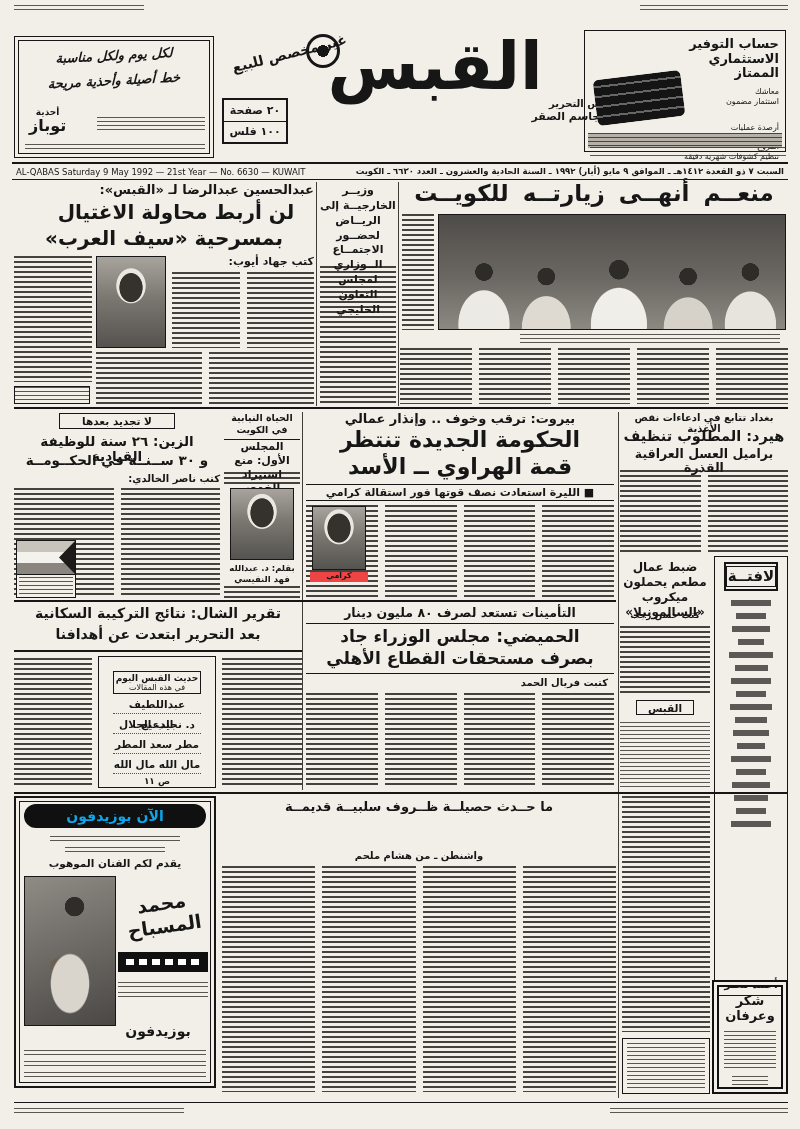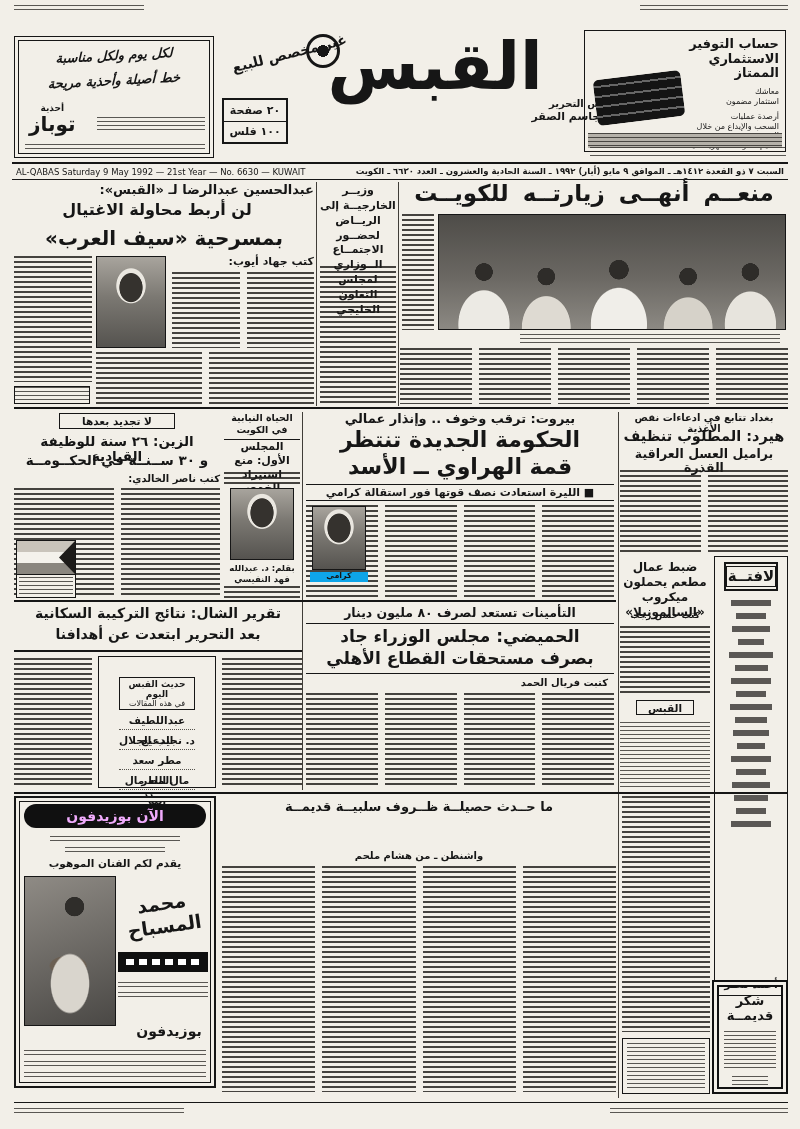--- a/index.html
+++ b/index.html
@@ -33,21 +33,21 @@
  radial-gradient(ellipse 12px 15px at 50% 34%,#35322e 94%,transparent),
  radial-gradient(ellipse 21px 25px at 50% 32%,#eae7e0 68%,transparent 72%),
  linear-gradient(180deg,#a8a49d 0%,#7b7872 45%,#55534f 100%)}
 .photo.stage{background:
  radial-gradient(circle 10px at 55% 20%,#2f2d2a 94%,transparent),
  radial-gradient(ellipse 30px 46px at 50% 72%,#d9d5cd 62%,transparent 66%),
  radial-gradient(ellipse 26px 14px at 48% 60%,#6b5f52 68%,transparent 74%),
  linear-gradient(160deg,#8f8b85,#4a4845)}
 .card{background:#141414;border-radius:6px;transform:rotate(-7deg);
  background-image:repeating-linear-gradient(0deg,transparent 0 8px,rgba(255,255,255,.35) 8px 10px)}
-.pill{background:#101010;color:#f0abfc;border-radius:13px}
+.pill{background:#101010;color:#0ea5e9;border-radius:13px}
 .wsq{height:6px;margin:7px 8px;background:repeating-linear-gradient(90deg,#fff 0 8px,transparent 8px 13px)}
 .pl{height:6px;margin:3.5px auto;background:#343230;opacity:.8}
 .flagband{height:34px;position:relative;border-bottom:1px solid #161616;
  background:linear-gradient(180deg,#c9c4bb 0 33%,#f4f2ec 33% 66%,#8a867f 66%)}
 .flagtri{position:absolute;right:0;top:0;width:16px;height:100%;background:#1d1b19;
  clip-path:polygon(100% 0,0 50%,100% 100%)}
 .emblem{border:3px solid #161616;border-radius:50%;
  background:radial-gradient(circle 6px at 50% 50%,#161616 95%,transparent)}
 .thanks{border:2px solid #111;box-shadow:inset 0 0 0 3px #f2efe8,inset 0 0 0 5px #111;
  padding:12px 8px 6px;display:flex;flex-direction:column}
@@ -63,21 +63,21 @@
 
   <div class="abs gf" style="left:14px;top:5px;width:130px;height:8px"></div>
   <div class="abs gf" style="left:640px;top:5px;width:148px;height:8px"></div>
 
   <div class="abs box" style="left:14px;top:36px;width:200px;height:122px;padding:3px">
     <div class="box" style="height:100%;border-width:1px;position:relative;padding:8px 6px 4px">
       <div class="b c" style="font-size:13px;font-style:italic;transform:skewY(-3deg);letter-spacing:1px">لكل يوم ولكل مناسبة</div>
       <div class="b c" style="font-size:13px;font-style:italic;transform:skewY(-3deg);letter-spacing:1px;margin-top:10px">خط أصيلة وأحذية مريحة</div>
       <div class="abs" style="left:10px;bottom:18px;text-align:center">
         <div class="b" style="font-size:9px">أحذية</div>
-        <div class="b" style="font-size:20px">توباز</div>
+        <div class="b" style="font-size:16px">توباز</div>
       </div>
       <div class="abs gf" style="left:78px;bottom:20px;width:108px;height:16px"></div>
       <div class="abs gf" style="left:6px;bottom:2px;width:180px;height:7px"></div>
     </div>
   </div>
 
   <div class="abs b" style="left:232px;top:46px;width:120px;height:36px;font-size:14px;transform:rotate(-14deg);text-align:center;letter-spacing:1px">غير مخصص للبيع</div>
   <div class="abs emblem" style="left:306px;top:34px;width:34px;height:34px"></div>
   <div class="abs b c" style="left:300px;top:24px;width:270px;height:96px;font-size:66px;line-height:1.3">القبس</div>
 
@@ -92,21 +92,21 @@
   </div>
 
   <div class="abs box" style="left:584px;top:30px;width:202px;height:122px">
     <div class="abs" style="right:6px;top:6px;width:102px;text-align:right">
       <div class="b" style="font-size:13px">حساب التوفير</div>
       <div class="b" style="font-size:13px">الاستثماري</div>
       <div class="b" style="font-size:13px">الممتاز</div>
     </div>
     <div class="abs" style="right:6px;top:56px;width:104px;text-align:right">
       <div style="font-size:8px;margin-bottom:1px">معاشك</div>
-      <div style="font-size:8px;margin-bottom:6px">استثمار مضمون</div>
+      <div style="font-size:8px;margin-bottom:17px">استثمار مضمون</div>
       <div style="font-size:8px;margin-bottom:1px">أرصدة عمليات</div>
       <div style="font-size:8px;margin-bottom:1px">السحب والإيداع من خلال الفروع</div>
       <div style="font-size:8px">تنظيم كشوفات شهرية دقيقة</div>
     </div>
     <div class="abs card" style="left:10px;top:44px;width:88px;height:46px"></div>
     <div class="abs gf" style="left:3px;bottom:3px;right:3px;height:15px;background-color:#b5b1a9"></div>
   </div>
   <div class="abs gf" style="left:590px;top:147px;width:196px;height:9px"></div>
 
   <div class="abs" style="left:12px;top:162px;width:776px;height:18px;border-top:2px solid #161616;border-bottom:1px solid #161616;display:flex;align-items:center;justify-content:space-between;padding:0 4px">
@@ -125,21 +125,21 @@
     <div class="g"></div>
     <div class="g"></div>
   </div>
 
   <div class="abs vrule" style="left:316px;top:182px;height:224px"></div>
   <div class="abs vrule" style="left:398px;top:182px;height:224px"></div>
   <div class="abs b c" style="left:320px;top:184px;width:76px;font-size:11px;line-height:1.35">وزيــر الخارجيــة إلى الريــاض لحضــور الاجتمــاع الــوزاري لمجلس التعاون الخليجي</div>
   <div class="abs g" style="left:320px;top:266px;width:76px;height:138px"></div>
 
   <div class="abs b" style="left:14px;top:183px;width:300px;height:16px;font-size:13px">عبدالحسين عبدالرضا لـ «القبس»:</div>
-  <div class="abs b c" style="left:7px;top:201px;width:300px;height:25px;font-size:16px">لن أربط محاولة الاغتيال</div>
+  <div class="abs b c" style="left:26px;top:201px;width:300px;height:25px;font-size:20px">لن أربط محاولة الاغتيال</div>
   <div class="abs b c" style="left:14px;top:227px;width:300px;height:25px;font-size:20px">بمسرحية «سيف العرب»</div>
   <div class="abs photo portrait" style="left:96px;top:256px;width:70px;height:92px"></div>
   <div class="abs b" style="left:172px;top:256px;width:142px;height:13px;font-size:11px">كتب جهاد أيوب:</div>
   <div class="abs cols" style="left:172px;top:272px;width:142px;height:76px">
     <div class="g"></div>
     <div class="g"></div>
   </div>
   <div class="abs g" style="left:14px;top:256px;width:78px;height:126px"></div>
   <div class="abs cols" style="left:96px;top:352px;width:218px;height:52px">
     <div class="g"></div>
@@ -178,21 +178,21 @@
   <div class="abs b c" style="left:306px;top:412px;width:308px;height:15px;font-size:13px">بيروت: ترقب وخوف .. وإنذار عمالي</div>
   <div class="abs b c" style="left:306px;top:455px;width:308px;height:27px;font-size:22px">قمة الهراوي ــ الأسد</div>
   <div class="abs b c" style="left:306px;top:484px;width:308px;height:17px;font-size:11px;line-height:16px;border-top:1px solid #161616;border-bottom:1px solid #161616">■ الليرة استعادت نصف قوتها فور استقالة كرامي</div>
   <div class="abs cols" style="left:306px;top:505px;width:308px;height:93px">
     <div class="g"></div>
     <div class="g"></div>
     <div class="g"></div>
     <div class="g"></div>
   </div>
   <div class="abs photo portrait" style="left:312px;top:506px;width:54px;height:64px"></div>
-  <div class="abs b c" style="left:310px;top:572px;width:58px;height:10px;font-size:8px;background:#0ea5e9">كرامي</div>
+  <div class="abs b c" style="left:310px;top:572px;width:58px;height:10px;font-size:8px;background:#ef4444">كرامي</div>
 
   <div class="abs b c" style="left:620px;top:412px;width:168px;height:13px;font-size:10px">بغداد تتابع في ادعاءات نقص الأغذية</div>
   <div class="abs b c" style="left:620px;top:428px;width:168px;height:19px;font-size:14.5px">هيرد: المطلوب تنظيف</div>
   <div class="abs b c" style="left:620px;top:447px;width:168px;height:17px;font-size:12.5px">براميل العسل العراقية القذرة</div>
   <div class="abs cols" style="left:620px;top:470px;width:168px;height:84px">
     <div class="g"></div>
     <div class="g"></div>
   </div>
 
   <div class="abs b c" style="left:620px;top:560px;width:90px;font-size:12px;line-height:1.25">ضبط عمال مطعم يحملون ميكروب «السالمونيلا»</div>
@@ -228,21 +228,21 @@
   </div>
 
   <div class="abs rule" style="left:14px;top:600px;width:602px;height:2px"></div>
 
   <div class="abs" style="left:14px;top:604px;width:288px;height:48px;border-bottom:2px solid #161616;padding-top:2px">
     <div class="b c" style="font-size:14px;height:21px">تقرير الشال: نتائج التركيبة السكانية</div>
     <div class="b c" style="font-size:14px;height:21px">بعد التحرير ابتعدت عن أهدافنا</div>
   </div>
   <div class="abs g" style="left:14px;top:658px;width:78px;height:130px"></div>
 
-  <div class="abs box" style="left:98px;top:656px;width:118px;height:132px;padding:20px">
+  <div class="abs box" style="left:98px;top:656px;width:118px;height:132px;padding:14px">
     <div class="box c" style="padding:1px 0">
       <div class="b" style="font-size:9px">حديث القبس اليوم</div>
       <div style="font-size:8px">في هذه المقالات</div>
     </div>
     <div class="b c namesrow" style="font-size:10.5px">عبداللطيف الدعيج</div>
     <div class="b c namesrow" style="font-size:10.5px">د. نجيب الجلال</div>
     <div class="b c namesrow" style="font-size:10.5px">مطر سعد المطر</div>
     <div class="b c namesrow" style="font-size:10.5px">مال الله مال الله</div>
     <div class="b c" style="font-size:9px;height:14px;line-height:14px">ص ١١</div>
   </div>
@@ -268,41 +268,41 @@
   <div class="abs gf" style="left:50px;top:836px;width:130px;height:7px"></div>
   <div class="abs gf" style="left:65px;top:847px;width:100px;height:6px"></div>
   <div class="abs b c" style="left:24px;top:858px;width:182px;height:13px;font-size:10.5px">يقدم لكم الفنان الموهوب</div>
   <div class="abs photo stage" style="left:24px;top:876px;width:92px;height:150px"></div>
   <div class="abs b c" style="left:118px;top:892px;width:90px;font-size:19px;line-height:1.2;transform:rotate(-8deg)">محمد المسباح</div>
   <div class="abs" style="left:118px;top:952px;width:90px;height:20px;background:#101010">
       <div class="wsq"></div>
     </div>
   <div class="abs gf" style="left:118px;top:982px;width:90px;height:6px"></div>
   <div class="abs gf" style="left:118px;top:992px;width:90px;height:6px"></div>
-  <div class="abs b c" style="left:132px;top:1024px;width:74px;height:16px;font-size:14px">بوزيدفون</div>
+  <div class="abs b c" style="left:121px;top:1024px;width:74px;height:16px;font-size:14px">بوزيدفون</div>
   <div class="abs gf" style="left:24px;top:1050px;width:182px;height:7px"></div>
   <div class="abs gf" style="left:24px;top:1061px;width:182px;height:7px"></div>
   <div class="abs gf" style="left:24px;top:1072px;width:182px;height:6px"></div>
 
   <div class="abs b c" style="left:222px;top:800px;width:394px;height:15px;font-size:13px">ما حــدث حصيلــة ظــروف سلبيــة قديمــة</div>
   <div class="abs b c" style="left:222px;top:850px;width:394px;height:12px;font-size:10px">واشنطن ـ من هشام ملحم</div>
   <div class="abs cols" style="left:222px;top:866px;width:394px;height:226px">
     <div class="g"></div>
     <div class="g"></div>
     <div class="g"></div>
     <div class="g"></div>
   </div>
 
   <div class="abs g" style="left:622px;top:796px;width:88px;height:236px"></div>
   <div class="abs box" style="left:622px;top:1038px;width:88px;height:56px;padding:4px">
     <div class="gf" style="height:100%"></div>
   </div>
 
   <div class="abs thanks" style="left:712px;top:980px;width:76px;height:114px">
-    <div class="b c" style="font-size:13px">شكر قديمــة</div>
+    <div class="b c" style="font-size:13px">شكر وعرفان</div>
     <div class="gf" style="height:44px;margin:8px 2px 0"></div>
     <div class="gf" style="height:12px;margin:6px 10px 0"></div>
   </div>
 
   <div class="abs rule" style="left:14px;top:1102px;width:774px;height:1px"></div>
   <div class="abs gf" style="left:14px;top:1108px;width:170px;height:8px"></div>
   <div class="abs gf" style="left:610px;top:1108px;width:178px;height:8px"></div>
 
 </div>
 

